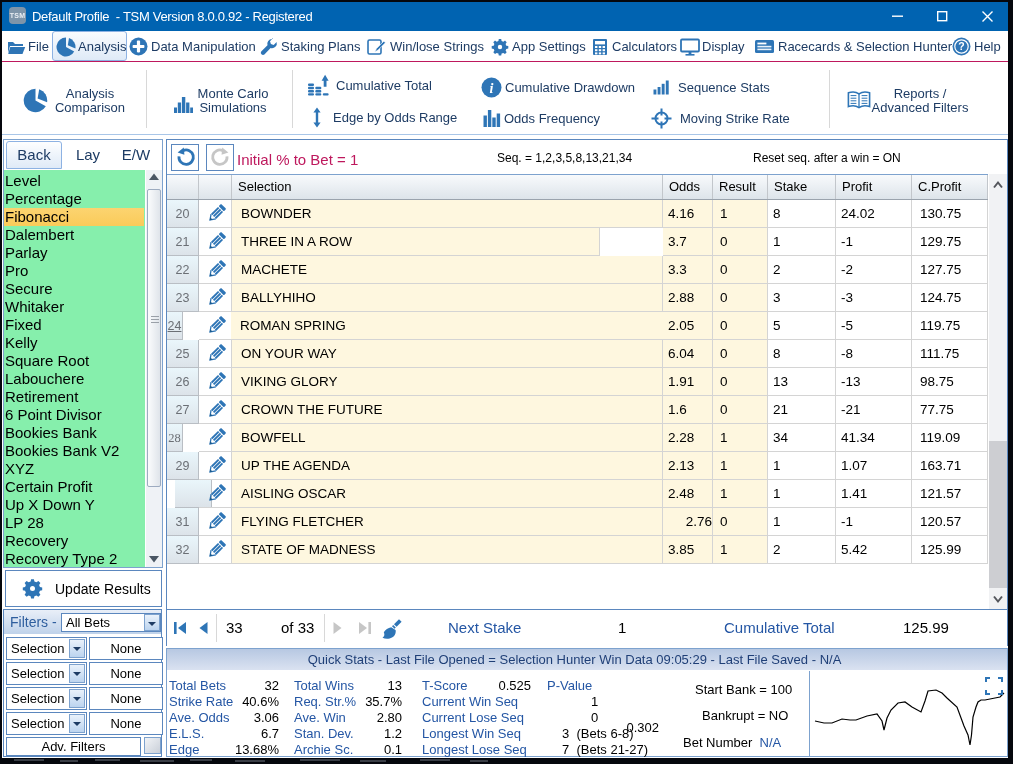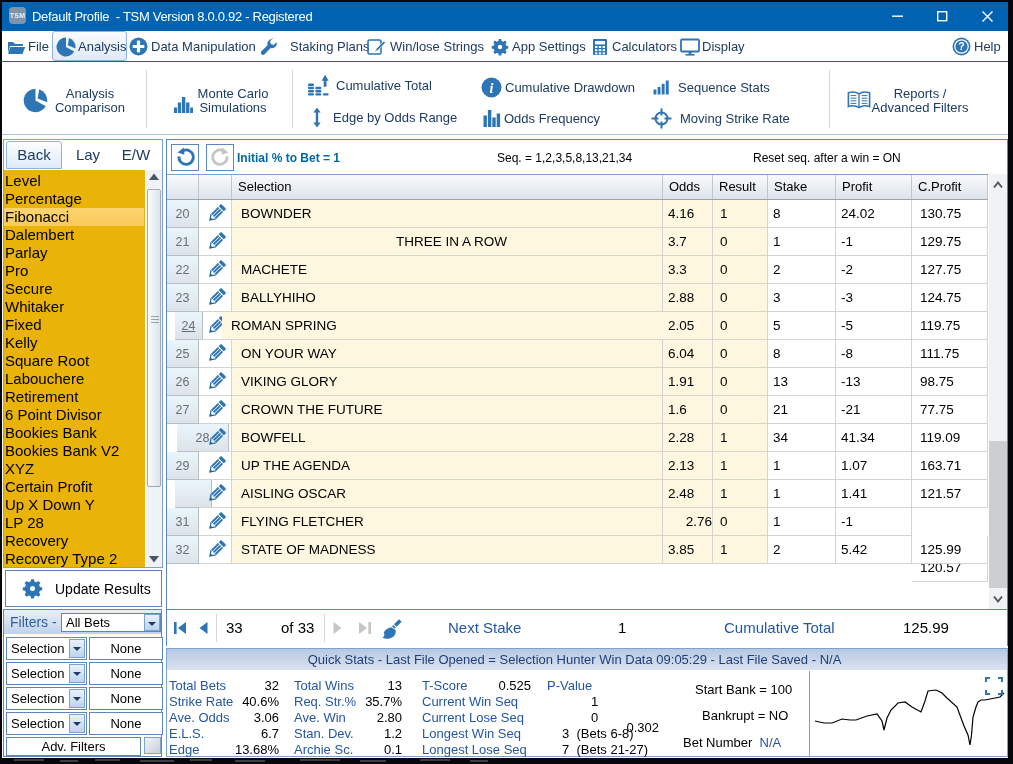--- a/index.html
+++ b/index.html
@@ -11,21 +11,21 @@
 .mi{position:absolute;top:0;height:31px;display:flex;align-items:center;color:#1E3C64;font-size:13px;white-space:nowrap;}
 .mi svg{flex:0 0 auto;}
 #anabox{position:absolute;left:50px;top:0px;width:75px;height:30px;border:1px solid #8DB2E3;border-radius:3px;background:linear-gradient(#FAFCFE,#DFEAF7);box-sizing:border-box;}
 #ribbon{position:absolute;left:2px;top:62px;width:1006px;height:72px;background:#fff;border-bottom:1px solid #A9C6E8;}
 .rsep{position:absolute;top:8px;height:58px;width:1px;background:#D8D8D8;}
 .rbig{position:absolute;text-align:center;color:#1E3C64;font-size:13px;line-height:13.5px;}
 .ritem{position:absolute;display:flex;align-items:center;color:#1E3C64;font-size:13px;white-space:nowrap;}
 #lpanel{position:absolute;left:3px;top:139px;width:160px;height:429px;border:1px solid #7DA2CE;background:#fff;box-sizing:border-box;}
 .tab{position:absolute;color:#1E3C64;font-size:15px;text-align:center;}
 #tabsel{position:absolute;left:2px;top:1px;width:56px;height:28px;border:1px solid #8DB2E3;border-radius:3px 3px 0 0;background:linear-gradient(#FDFEFF,#DFEAF7);box-sizing:border-box;}
-#list{position:absolute;left:0px;top:30px;width:141px;height:397px;background:#eab308;overflow:hidden;}
+#list{position:absolute;left:0px;top:30px;width:141px;height:397px;background:#86efac;overflow:hidden;}
 .li{position:absolute;left:0;width:139px;height:18px;line-height:18px;font-size:15px;color:#000;padding-left:1px;white-space:nowrap;}
 .lisel{background:linear-gradient(#FCD470,#FACB59);}
 #lscroll{position:absolute;right:0px;top:30px;width:16px;height:397px;background:#EFF2F6;}
 #updbtn{position:absolute;left:5px;top:570px;width:155px;height:35px;border:1px solid #5B87BE;background:#fff;display:flex;align-items:center;}
 #fpanel{position:absolute;left:3px;top:609px;width:159px;height:148px;border:1px solid #5B87BE;background:#fff;box-sizing:border-box;}
 #fhead{position:absolute;left:0;top:0;width:157px;height:24px;background:linear-gradient(#E9EFF8,#BFD2EA);}
 .selbox{position:absolute;left:2px;width:81px;height:23px;border:1px solid #5B87BE;background:#fff;box-sizing:border-box;}
 .nonebox{position:absolute;left:85px;width:74px;height:23px;border:1px solid #5B87BE;background:#fff;text-align:center;font-size:13px;color:#000;line-height:21px;box-sizing:border-box;}
 .drop{position:absolute;right:1px;top:1px;width:16px;height:19px;border:1px solid #7DA2CE;background:linear-gradient(#EAF2FB,#BCD4EF);box-sizing:border-box;}
 .drop:after{content:"";position:absolute;left:3px;top:7px;border-left:4px solid transparent;border-right:4px solid transparent;border-top:4px solid #1E3C64;}
@@ -79,21 +79,21 @@
       <span>Analysis</span>
     </div>
     <div class="mi" style="left:127px;gap:3px">
       <svg width="19" height="19" viewBox="0 0 19 19">
         <circle cx="9.5" cy="9.5" r="9" fill="#2E75B6"></circle>
         <rect x="7.9" y="3.6" width="3.2" height="11.8" rx="0.8" fill="#fff"></rect>
         <rect x="3.6" y="7.9" width="11.8" height="3.2" rx="0.8" fill="#fff"></rect>
       </svg>
       <span>Data Manipulation</span>
     </div>
-    <div class="mi" style="left:256px;gap:12px">
+    <div class="mi" style="left:256px;gap:3px">
       <svg width="20" height="20" viewBox="0 0 20 20">
         <path d="M14 2 a4.8 4.8 0 0 0 -4.5 6.2 L3.2 14.4 a2.3 2.3 0 0 0 3.2 3.2 L12.6 11 a4.8 4.8 0 0 0 6 -6 l-2.9 2.9 -2.8 -0.9 -0.9 -2.8 2.9 -2.9 a4.8 4.8 0 0 0 -0.9 -0.3 z" fill="#2E75B6"></path>
       </svg>
       <span>Staking Plans</span>
     </div>
     <div class="mi" style="left:365px;gap:4px">
       <svg width="19" height="18" viewBox="0 0 19 18">
         <rect x="1" y="2" width="13" height="14" rx="1.5" fill="none" stroke="#2E75B6" stroke-width="1.6"></rect>
         <path d="M16.8 3.2 l-7.3 7.3 -1.8 3.4 3.4 -1.8 7.3 -7.3 z" fill="#2E75B6" stroke="#fff" stroke-width="0.6"></path>
       </svg>
@@ -124,20 +124,29 @@
       </svg>
       <span>Calculators</span>
     </div>
     <div class="mi" style="left:678px;gap:2px">
       <svg width="20" height="18" viewBox="0 0 20 18">
         <rect x="1" y="1.5" width="18" height="12" rx="1" fill="none" stroke="#2E75B6" stroke-width="1.8"></rect>
         <rect x="8.6" y="13.5" width="2.8" height="2.5" fill="#2E75B6"></rect>
         <rect x="5.5" y="16" width="9" height="1.6" fill="#2E75B6"></rect>
       </svg>
       <span>Display</span>
+    </div>
+    <div class="mi" style="left:752px;gap:3px">
+      <svg width="21" height="15" viewBox="0 0 21 15">
+        <rect x="1" y="1" width="19" height="13" rx="1.5" fill="#2E75B6"></rect>
+        <rect x="3.4" y="3.6" width="9" height="1.8" fill="#fff"></rect>
+        <rect x="3.4" y="6.8" width="14" height="1.6" fill="#EAF2FA"></rect>
+        <rect x="3.4" y="9.6" width="14" height="1.6" fill="#EAF2FA"></rect>
+      </svg>
+      <span>Racecards &amp; Selection Hunter</span>
     </div>
     <div class="mi" style="left:950px;gap:3px">
       <svg width="19" height="19" viewBox="0 0 19 19">
         <circle cx="9.5" cy="9.5" r="9" fill="#2E75B6"></circle>
         <circle cx="9.5" cy="9.5" r="6.7" fill="none" stroke="#fff" stroke-width="1.2"></circle>
         <text x="9.5" y="13.4" font-size="10.5" font-weight="bold" fill="#fff" text-anchor="middle" font-family="Liberation Sans">?</text>
       </svg>
       <span>Help</span>
     </div>
   </div>
@@ -320,21 +329,21 @@
           <path d="M8.2 3.6 A7.2 7.2 0 1 1 4.0 9.3" fill="none" stroke="#2E75B6" stroke-width="2.8"></path>
           <path d="M8.8 0.6 L9.4 7.8 L2.6 5.4 Z" fill="#2E75B6"></path>
         </svg></div>
     </div>
     <div class="sqbtn" style="left:39px;">
       <div style="margin:2px 0 0 3px"><svg width="21" height="21" viewBox="0 0 21 21">
           <path d="M12.8 3.6 A7.2 7.2 0 1 0 17.0 9.3" fill="none" stroke="#C6C6C6" stroke-width="2.8"></path>
           <path d="M12.2 0.6 L11.6 7.8 L18.4 5.4 Z" fill="#C6C6C6"></path>
         </svg></div>
     </div>
-    <div style="position:absolute;left:70px;top:11px;font-size:12px;color:#0369a1;font-weight:bold;">Initial % to Bet = 1</div>
+    <div style="position:absolute;left:70px;top:11px;font-size:15px;color:#be185d;">Initial % to Bet = 1</div>
     <div style="position:absolute;left:330px;top:11px;font-size:12px;color:#000;">Seq. = 1,2,3,5,8,13,21,34</div>
     <div style="position:absolute;left:586px;top:11px;font-size:12px;color:#000;">Reset seq. after a win = ON</div>
     <div id="thead">
       <div class="hcell" style="left:0px;width:32px;"></div>
       <div class="hcell" style="left:32px;width:33px;"></div>
       <div class="hcell" style="left:65px;width:431px;">Selection</div>
       <div class="hcell" style="left:496px;width:50px;">Odds</div>
       <div class="hcell" style="left:546px;width:55px;">Result</div>
       <div class="hcell" style="left:601px;width:68px;">Stake</div>
       <div class="hcell" style="left:669px;width:76px;">Profit</div>
@@ -368,21 +377,21 @@
             <g transform="rotate(45 11 11)">
               <rect x="7.3" y="0.2" width="7.4" height="3.4" rx="0.9" fill="#2E75B6"></rect>
               <rect x="7.4" y="4.6" width="1.9" height="9.8" fill="#2E75B6"></rect>
               <rect x="10.05" y="4.6" width="1.9" height="9.8" fill="#2E75B6"></rect>
               <rect x="12.7" y="4.6" width="1.9" height="9.8" fill="#2E75B6"></rect>
               <path d="M7.6 14.6 L11 19.4 L14.4 14.6" fill="none" stroke="#2E75B6" stroke-width="1.3"></path>
               <path d="M11 20 l-1.7 -2.6 h3.4 z" fill="#1c5c8f"></path>
             </g>
           </svg></div>
       </div>
-      <div class="cell cream" style="left:65px;width:431px;text-align:center;">THREE IN A ROW</div>
+      <div class="cell cream" style="left:65px;width:368px;">THREE IN A ROW</div>
       <div class="cell cream" style="left:496px;width:50px;padding-left:5px;">3.7</div>
       <div class="cell cream" style="left:546px;width:55px;padding-left:7px;">0</div>
       <div class="cell" style="left:601px;width:68px;padding-left:5px;">1</div>
       <div class="cell" style="left:669px;width:76px;padding-left:5px;">-1</div>
       <div class="cell" style="left:745px;width:76px;padding-left:8px;">129.75</div>
     </div>
     <div class="row" style="top:116px">
       <div class="cell numc" style="left:0;width:32px;">22</div>
       <div class="cell" style="left:32px;width:33px;padding:0;">
         <div style="position:absolute;left:6px;top:3px;width:22px;height:22px;"><svg width="22" height="22" viewBox="0 0 22 22">
@@ -418,34 +427,34 @@
           </svg></div>
       </div>
       <div class="cell cream" style="left:65px;width:431px;">BALLYHIHO</div>
       <div class="cell cream" style="left:496px;width:50px;padding-left:5px;">2.88</div>
       <div class="cell cream" style="left:546px;width:55px;padding-left:7px;">0</div>
       <div class="cell" style="left:601px;width:68px;padding-left:5px;">3</div>
       <div class="cell" style="left:669px;width:76px;padding-left:5px;">-3</div>
       <div class="cell" style="left:745px;width:76px;padding-left:8px;">124.75</div>
     </div>
     <div class="row" style="top:172px">
-      <div class="cell numc" style="left:8px;width:28px;text-decoration:underline;">24</div>
-      <div class="cell" style="left:32px;width:33px;padding:0;">
-        <div style="position:absolute;left:6px;top:3px;width:22px;height:22px;"><svg width="22" height="22" viewBox="0 0 22 22">
-            <g transform="rotate(45 11 11)">
-              <rect x="7.3" y="0.2" width="7.4" height="3.4" rx="0.9" fill="#2E75B6"></rect>
-              <rect x="7.4" y="4.6" width="1.9" height="9.8" fill="#2E75B6"></rect>
-              <rect x="10.05" y="4.6" width="1.9" height="9.8" fill="#2E75B6"></rect>
-              <rect x="12.7" y="4.6" width="1.9" height="9.8" fill="#2E75B6"></rect>
-              <path d="M7.6 14.6 L11 19.4 L14.4 14.6" fill="none" stroke="#2E75B6" stroke-width="1.3"></path>
-              <path d="M11 20 l-1.7 -2.6 h3.4 z" fill="#1c5c8f"></path>
-            </g>
-          </svg></div>
-      </div>
-      <div class="cell cream" style="left:55px;width:499px;">ROMAN SPRING</div>
+      <div class="cell numc" style="left:0;width:16px;text-decoration:underline;">24</div>
+      <div class="cell" style="left:32px;width:33px;padding:0;">
+        <div style="position:absolute;left:6px;top:3px;width:22px;height:22px;"><svg width="22" height="22" viewBox="0 0 22 22">
+            <g transform="rotate(45 11 11)">
+              <rect x="7.3" y="0.2" width="7.4" height="3.4" rx="0.9" fill="#2E75B6"></rect>
+              <rect x="7.4" y="4.6" width="1.9" height="9.8" fill="#2E75B6"></rect>
+              <rect x="10.05" y="4.6" width="1.9" height="9.8" fill="#2E75B6"></rect>
+              <rect x="12.7" y="4.6" width="1.9" height="9.8" fill="#2E75B6"></rect>
+              <path d="M7.6 14.6 L11 19.4 L14.4 14.6" fill="none" stroke="#2E75B6" stroke-width="1.3"></path>
+              <path d="M11 20 l-1.7 -2.6 h3.4 z" fill="#1c5c8f"></path>
+            </g>
+          </svg></div>
+      </div>
+      <div class="cell cream" style="left:64px;width:499px;">ROMAN SPRING</div>
       <div class="cell cream" style="left:496px;width:50px;padding-left:5px;">2.05</div>
       <div class="cell cream" style="left:546px;width:55px;padding-left:7px;">0</div>
       <div class="cell" style="left:601px;width:68px;padding-left:5px;">5</div>
       <div class="cell" style="left:669px;width:76px;padding-left:5px;">-5</div>
       <div class="cell" style="left:745px;width:76px;padding-left:8px;">119.75</div>
     </div>
     <div class="row" style="top:200px">
       <div class="cell numc" style="left:0;width:32px;">25</div>
       <div class="cell" style="left:32px;width:33px;padding:0;">
         <div style="position:absolute;left:6px;top:3px;width:22px;height:22px;"><svg width="22" height="22" viewBox="0 0 22 22">
@@ -502,21 +511,21 @@
           </svg></div>
       </div>
       <div class="cell cream" style="left:65px;width:431px;">CROWN THE FUTURE</div>
       <div class="cell cream" style="left:496px;width:50px;padding-left:5px;">1.6</div>
       <div class="cell cream" style="left:546px;width:55px;padding-left:7px;">0</div>
       <div class="cell" style="left:601px;width:68px;padding-left:5px;">21</div>
       <div class="cell" style="left:669px;width:76px;padding-left:5px;">-21</div>
       <div class="cell" style="left:745px;width:76px;padding-left:8px;">77.75</div>
     </div>
     <div class="row" style="top:284px">
-      <div class="cell numc" style="left:10px;width:52px;">28</div>
+      <div class="cell numc" style="left:0;width:16px;font-family:Liberation Serif, serif;">28</div>
       <div class="cell" style="left:32px;width:33px;padding:0;">
         <div style="position:absolute;left:6px;top:3px;width:22px;height:22px;"><svg width="22" height="22" viewBox="0 0 22 22">
             <g transform="rotate(45 11 11)">
               <rect x="7.3" y="0.2" width="7.4" height="3.4" rx="0.9" fill="#2E75B6"></rect>
               <rect x="7.4" y="4.6" width="1.9" height="9.8" fill="#2E75B6"></rect>
               <rect x="10.05" y="4.6" width="1.9" height="9.8" fill="#2E75B6"></rect>
               <rect x="12.7" y="4.6" width="1.9" height="9.8" fill="#2E75B6"></rect>
               <path d="M7.6 14.6 L11 19.4 L14.4 14.6" fill="none" stroke="#2E75B6" stroke-width="1.3"></path>
               <path d="M11 20 l-1.7 -2.6 h3.4 z" fill="#1c5c8f"></path>
             </g>
@@ -583,21 +592,21 @@
               <path d="M7.6 14.6 L11 19.4 L14.4 14.6" fill="none" stroke="#2E75B6" stroke-width="1.3"></path>
               <path d="M11 20 l-1.7 -2.6 h3.4 z" fill="#1c5c8f"></path>
             </g>
           </svg></div>
       </div>
       <div class="cell cream" style="left:65px;width:431px;">FLYING FLETCHER</div>
       <div class="cell cream" style="left:496px;width:50px;padding-left:5px;text-align:right;">2.76</div>
       <div class="cell cream" style="left:546px;width:55px;padding-left:7px;">0</div>
       <div class="cell" style="left:601px;width:68px;padding-left:5px;">1</div>
       <div class="cell" style="left:669px;width:76px;padding-left:5px;">-1</div>
-      <div class="cell" style="left:745px;width:76px;padding-left:8px;margin-top:46px;">120.57</div>
+      <div class="cell" style="left:745px;width:76px;padding-left:8px;">120.57</div>
     </div>
     <div class="row" style="top:396px">
       <div class="cell numc" style="left:0;width:32px;">32</div>
       <div class="cell" style="left:32px;width:33px;padding:0;">
         <div style="position:absolute;left:6px;top:3px;width:22px;height:22px;"><svg width="22" height="22" viewBox="0 0 22 22">
             <g transform="rotate(45 11 11)">
               <rect x="7.3" y="0.2" width="7.4" height="3.4" rx="0.9" fill="#2E75B6"></rect>
               <rect x="7.4" y="4.6" width="1.9" height="9.8" fill="#2E75B6"></rect>
               <rect x="10.05" y="4.6" width="1.9" height="9.8" fill="#2E75B6"></rect>
               <rect x="12.7" y="4.6" width="1.9" height="9.8" fill="#2E75B6"></rect>

